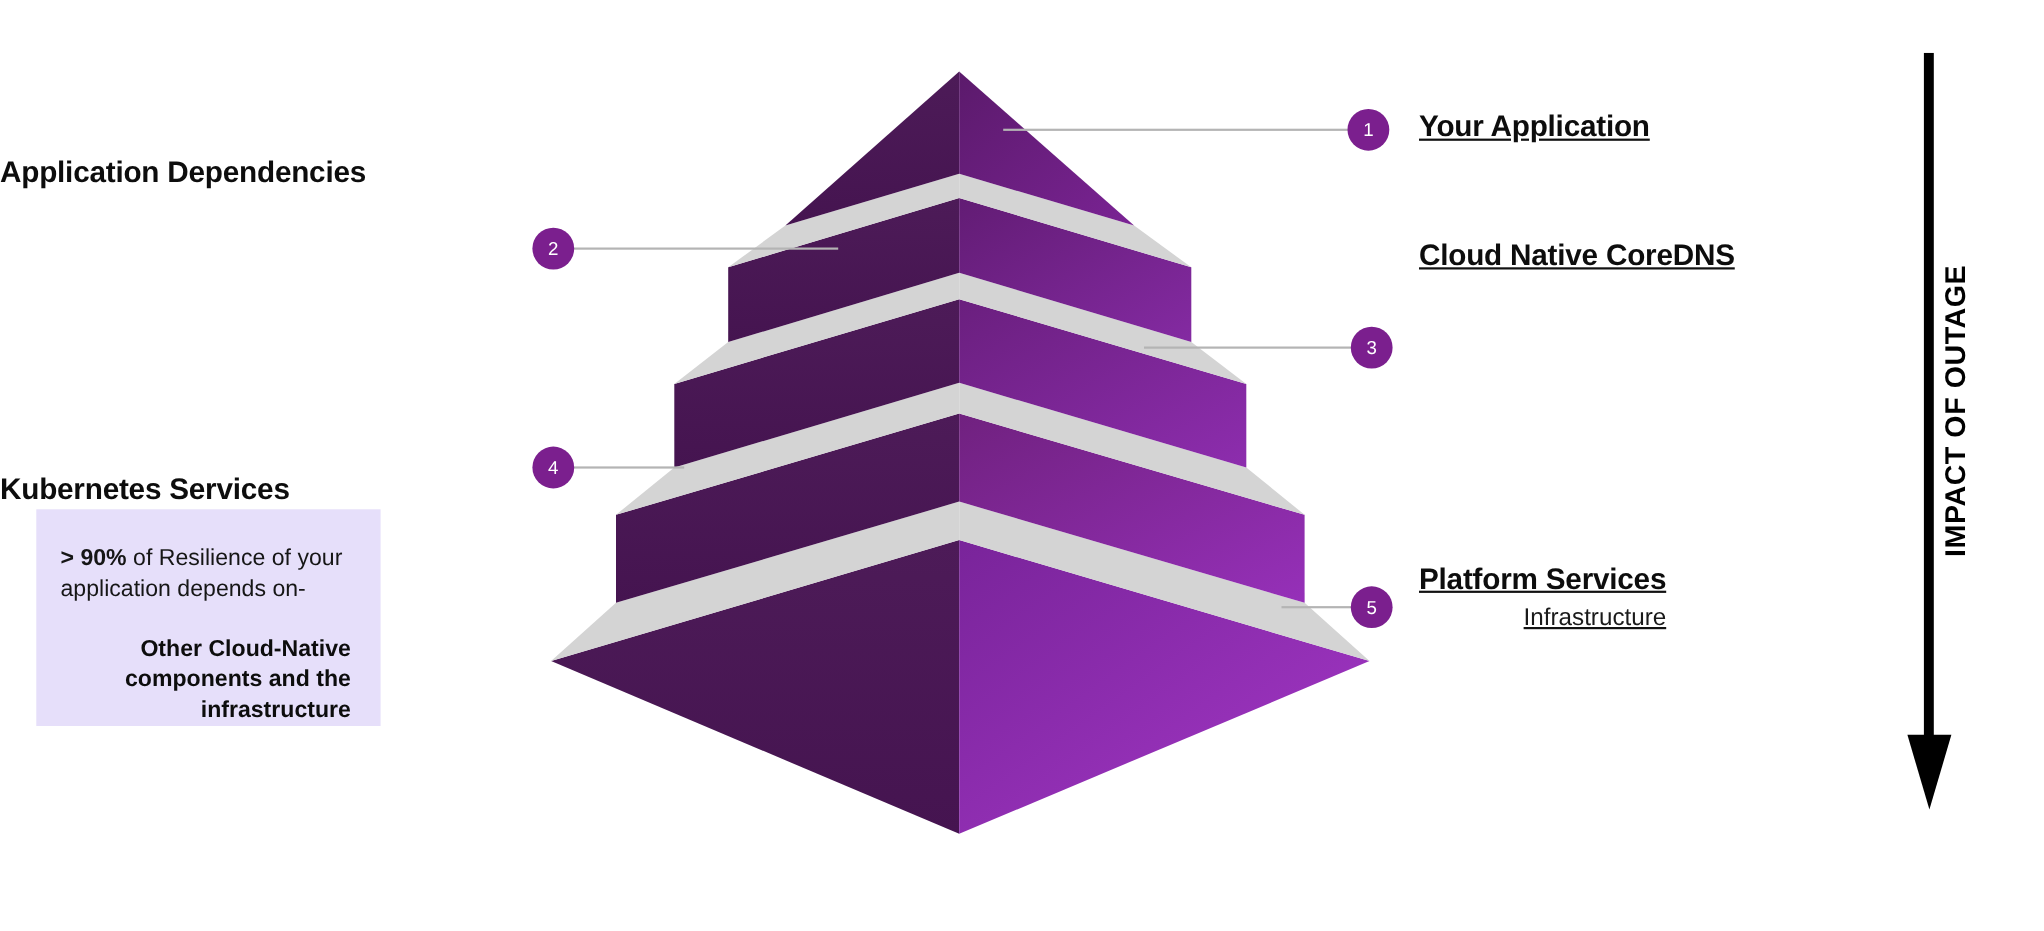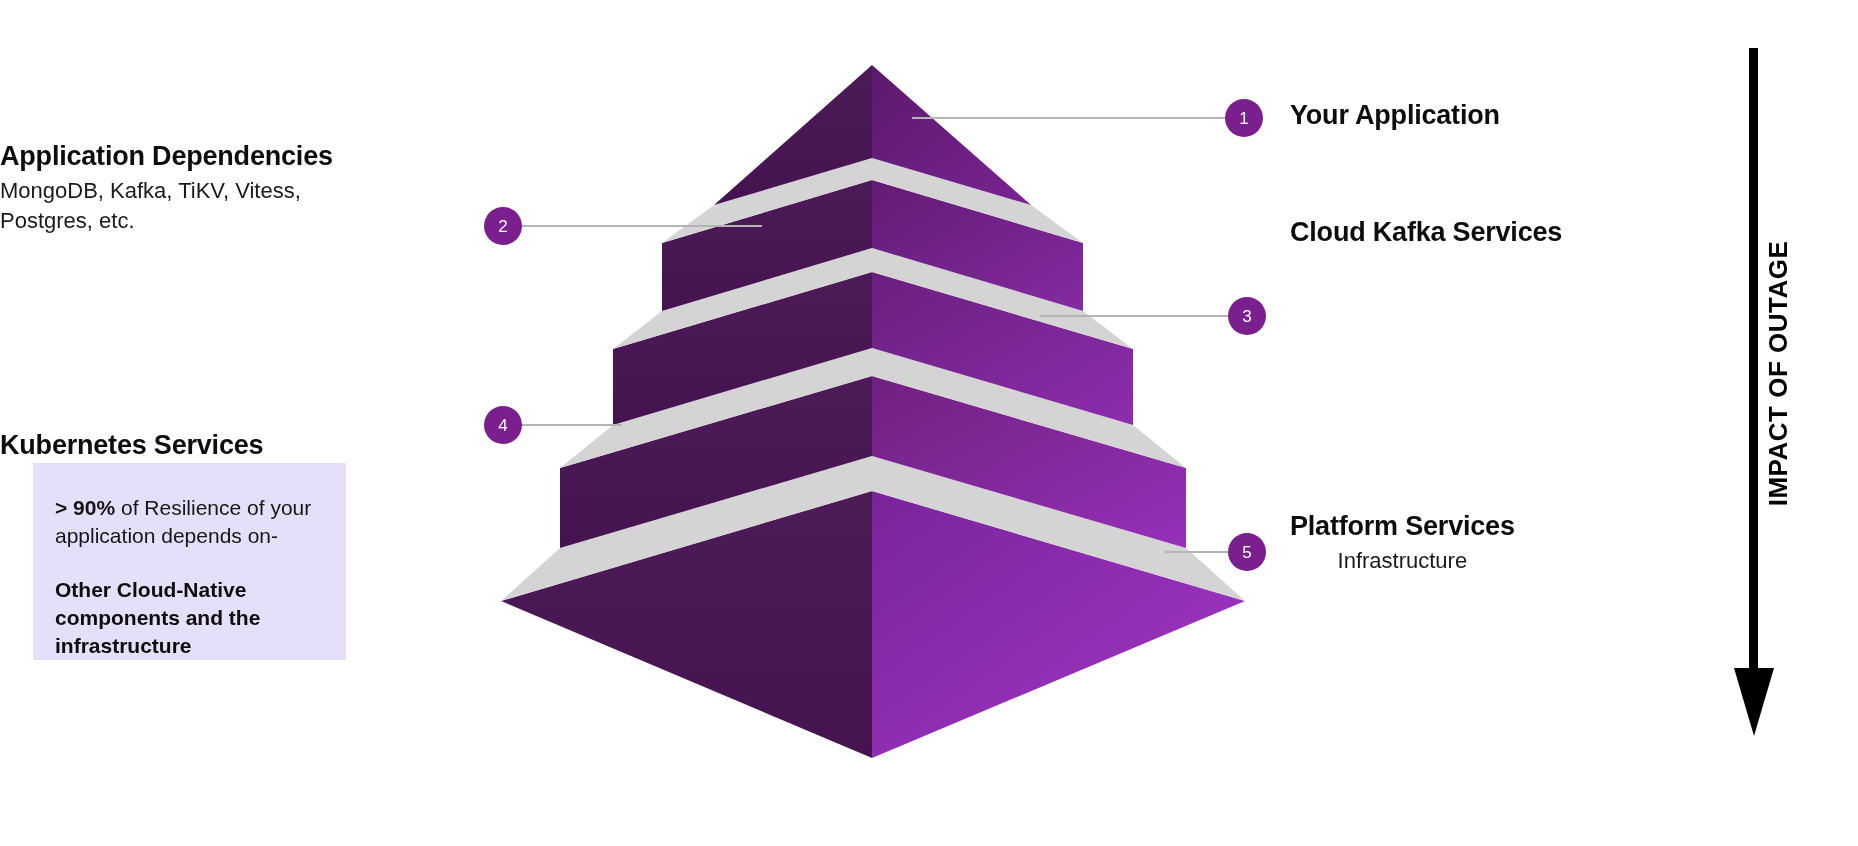--- a/index.html
+++ b/index.html
@@ -30,32 +30,32 @@
 
   
   .label{position:absolute;z-index:7;}
   .label .title{
     font-size:27px;font-weight:bold;color:#0d0d0d;letter-spacing:-0.2px;
     line-height:1.18;white-space:nowrap;
   }
   .label .sub{
     font-size:22px;font-weight:normal;color:#1a1a1a;line-height:1.36;margin-top:3px;
   }
-  .label.right{text-align:center;}
+  .label.right{text-align:right;text-decoration:underline;}
   .label.left{}
 
   
   #resilience-box{
     position:absolute;left:33px;top:463px;width:313px;height:197px;
     background:#e6dffa;z-index:7;box-sizing:border-box;padding:31px 27px 16px 22px;
   }
   #resilience-box .line{font-size:21px;line-height:1.33;color:#161616;}
   #resilience-box .line b{font-weight:bold;}
   #resilience-box .strong{
-    margin-top:26px;font-size:21px;line-height:1.33;font-weight:bold;color:#0d0d0d;
+    margin-top:26px;font-size:21px;line-height:1.33;font-weight:bold;color:#0d0d0d;text-align:right;
   }
 
   
   #impact-axis{position:absolute;left:1718px;top:48px;width:120px;height:710px;z-index:7;}
   #impact-arrow-svg{position:absolute;left:0;top:0;}
   #impact-label{
     position:absolute;left:-90px;top:310px;width:300px;
     transform:rotate(-90deg);
     text-align:center;
     font-size:26px;font-weight:bold;letter-spacing:0.5px;color:#000000;
@@ -164,28 +164,24 @@
   <div class="marker" style="left:1228px;top:297px;">3</div>
   <div class="marker" style="left:484px;top:406px;">4</div>
   <div class="marker" style="left:1228px;top:533px;">5</div>
 
   <div class="label right" style="left:1290px;top:100px;">
     <div class="title">Your Application</div>
   </div>
 
   <div class="label left" style="left:0px;top:141px;width:465px;">
     <div class="title">Application Dependencies</div>
-    <div class="sub">
-      <div>MongoDB, Kafka, TiKV, Vitess,</div>
-      <div>Postgres, etc.</div>
-    </div>
   </div>
 
   <div class="label right" style="left:1290px;top:217px;">
-    <div class="title">Cloud Kafka Services</div>
+    <div class="title">Cloud Native CoreDNS</div>
   </div>
 
   <div class="label left" style="left:0px;top:430px;width:465px;">
     <div class="title">Kubernetes Services</div>
   </div>
 
   <div class="label right" style="left:1290px;top:511px;">
     <div class="title">Platform Services</div>
     <div class="sub">Infrastructure</div>
   </div>

